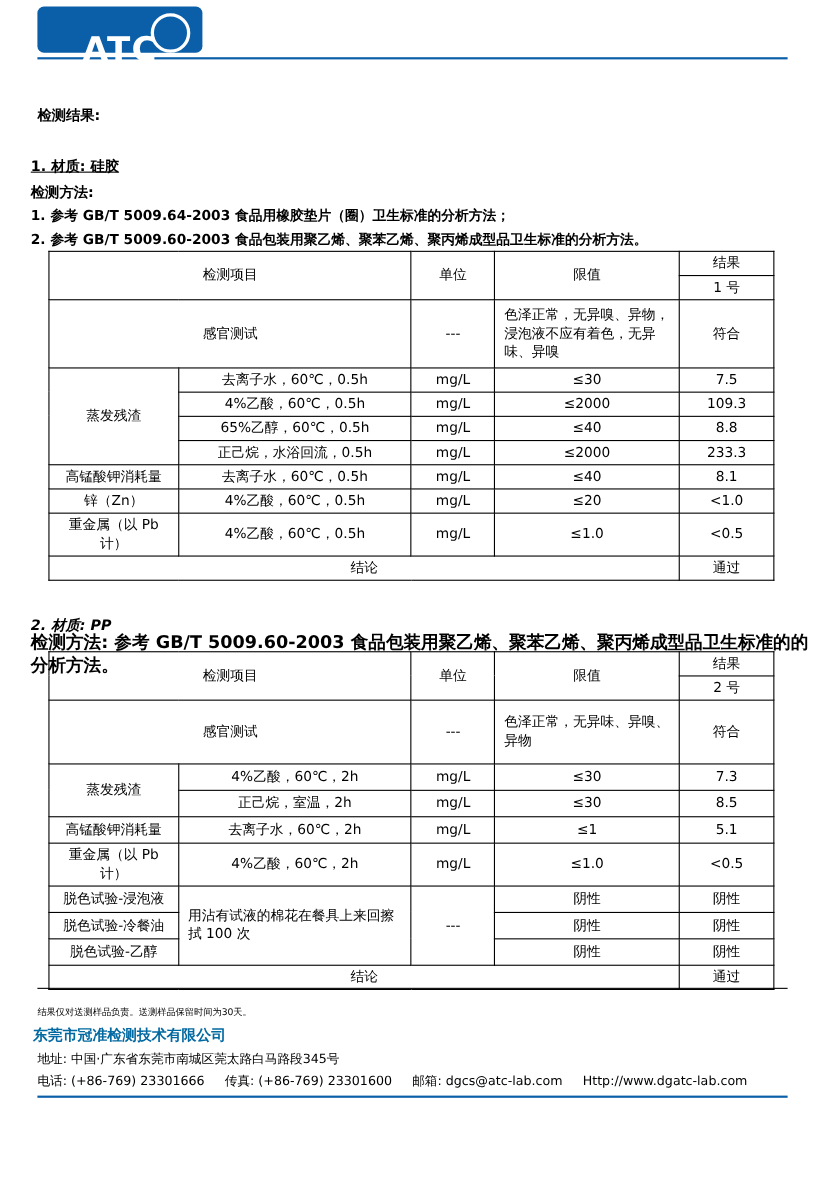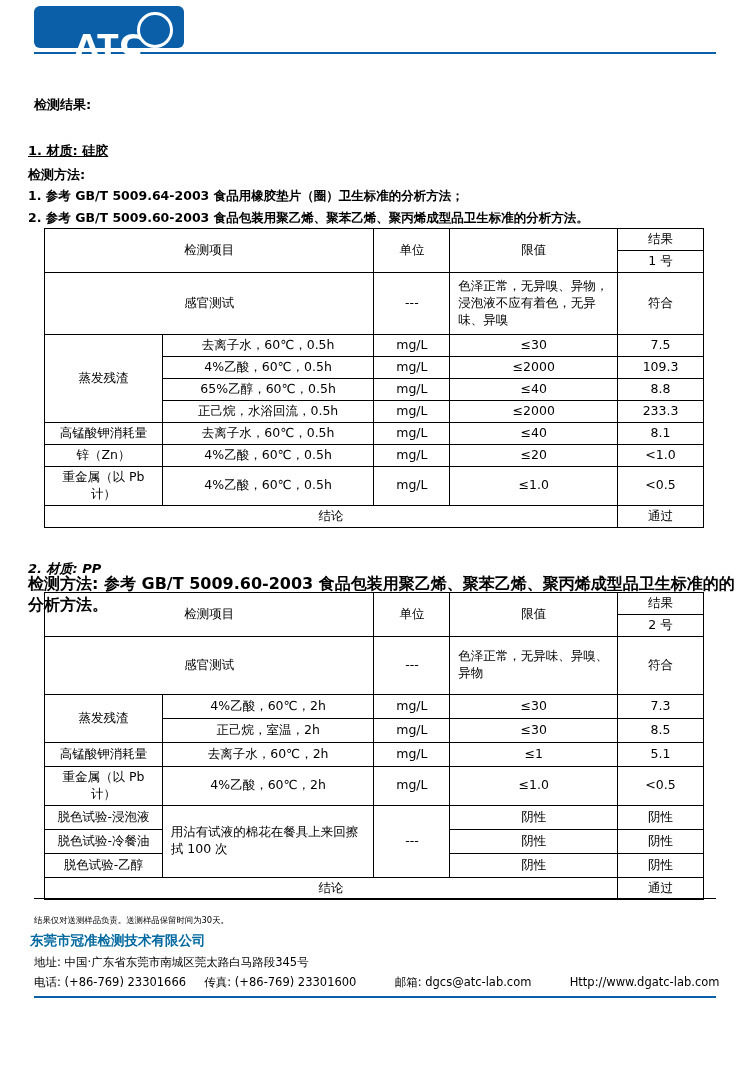--- a/index.html
+++ b/index.html
@@ -92,21 +92,21 @@
     position:absolute;left:34px;right:34px;top:898px;border-bottom:1px solid #000;
   }
   .fine1{position:absolute;left:34px;top:902px;font-size:8.4px;width:686px;line-height:1.5;}
   .fine2{position:absolute;left:34px;top:914px;font-size:8.4px;width:686px;line-height:1.5;}
   .company{position:absolute;left:30px;top:932px;font-size:13.5px;font-weight:bold;color:#0369a1;}
   .addr{position:absolute;left:34px;top:955px;font-size:11.5px;}
   .contact{position:absolute;left:34px;top:975px;font-size:11.5px;}
   .footer-rule{
     position:absolute;left:34px;right:34px;top:996px;border-bottom:2px solid #0a5fa8;
   }
-  .mail-link,.web-link{color:#000;text-decoration:none;margin-left:20px;}
+  .mail-link,.web-link{color:#000;text-decoration:none;}
 </style>
 </head>
 <body>
 
 <div class="page">
 
   <div class="logo-wrap">
     <div class="logo">
       <span class="logo-text">ATC</span>
       <span class="oval"></span>

